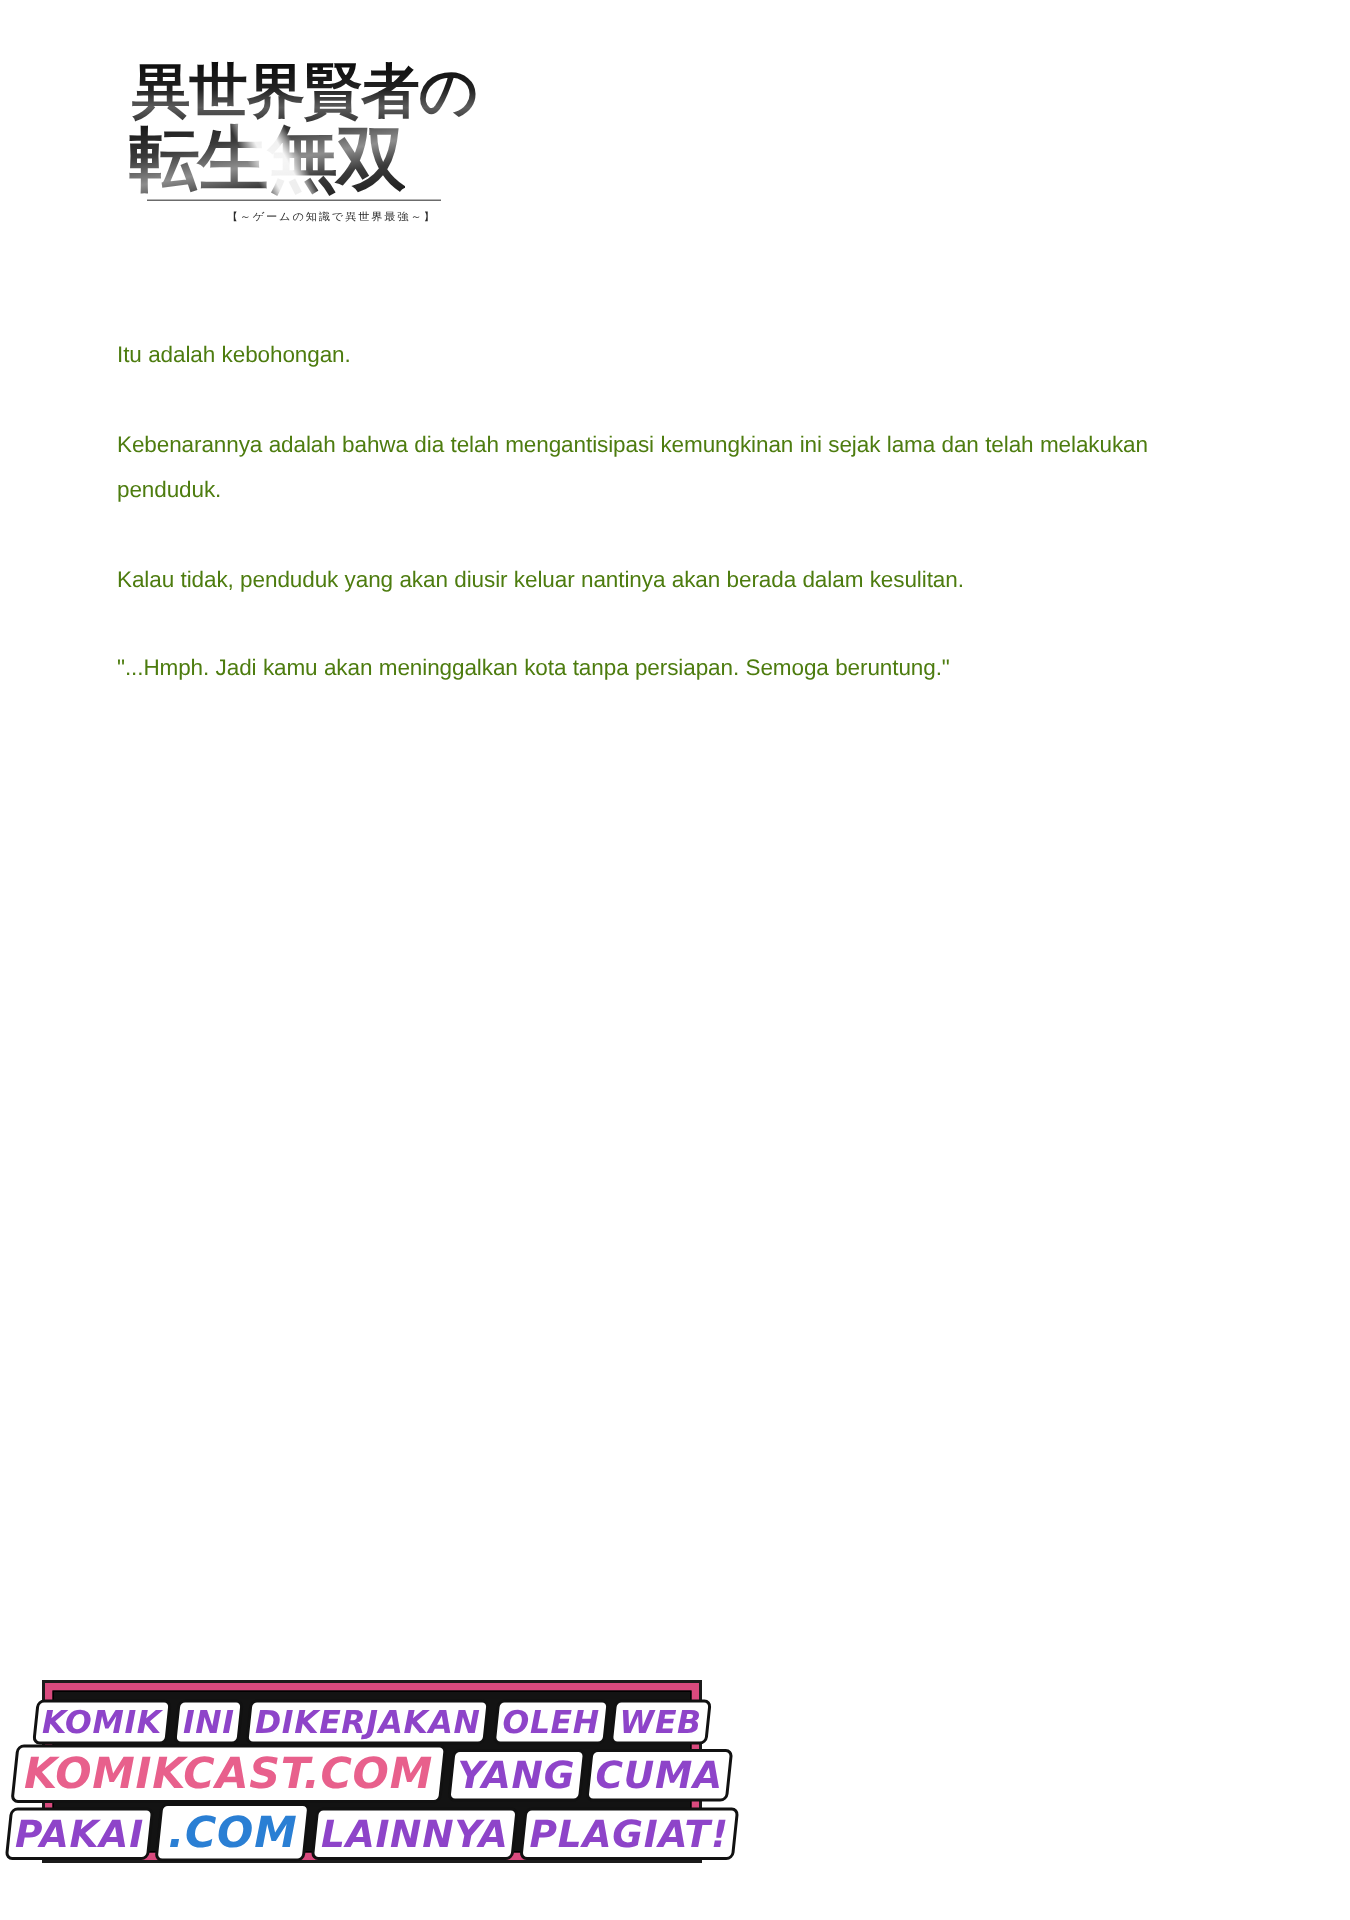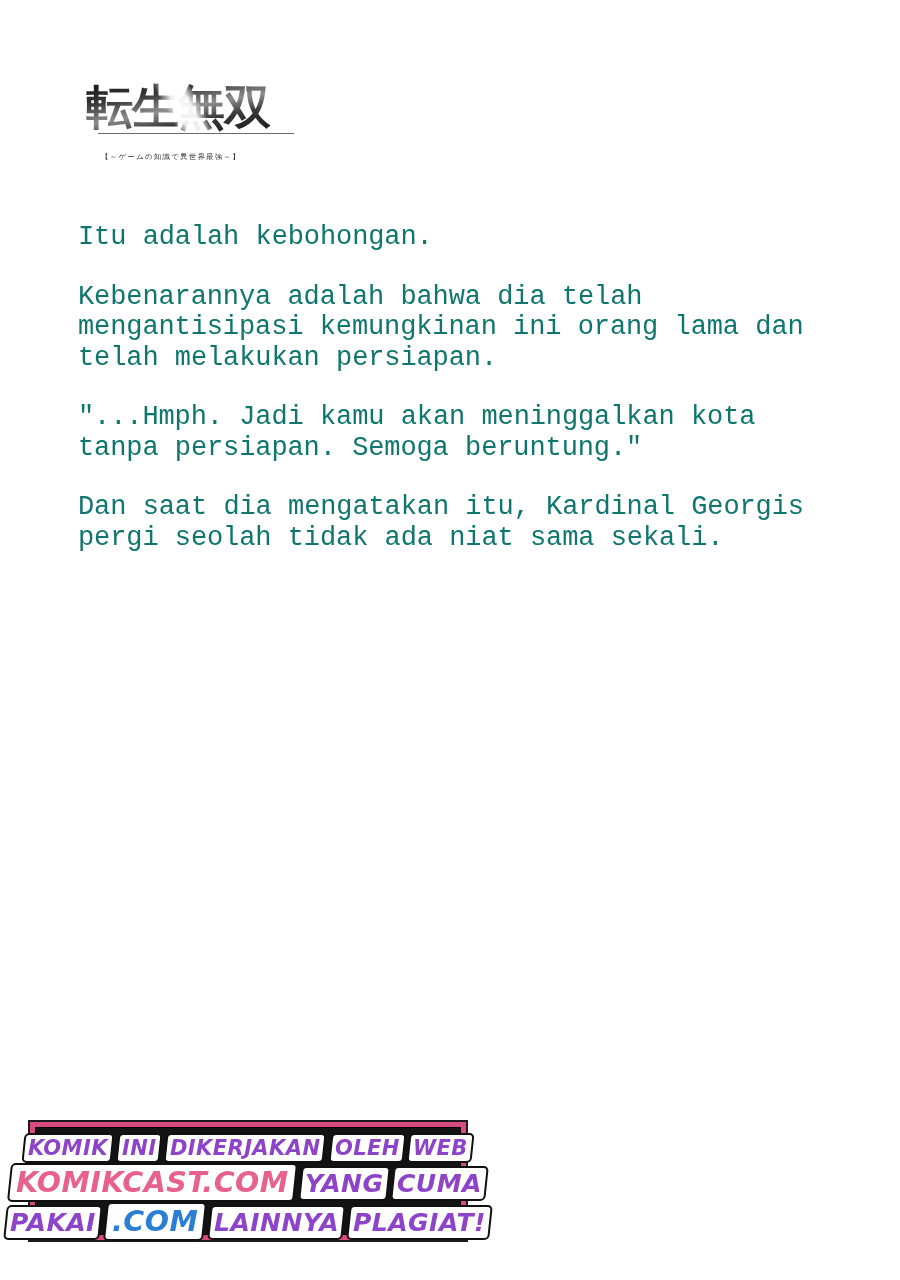--- a/index.html
+++ b/index.html
@@ -60,52 +60,52 @@
     left: 38px;
     top: 42px;
     width: 120px;
     height: 56px;
     background: linear-gradient(62deg, rgba(255,255,255,0) 38%, rgba(255,255,255,0.92) 46%, rgba(255,255,255,0.92) 56%, rgba(255,255,255,0) 63%);
     pointer-events: none;
   }
   .logo-sub {
     position: absolute;
     left: 15px;
-    top: 112px;
+    top: 100px;
     width: 190px;
     font-family: "DejaVu Sans", sans-serif;
     font-size: 7.5px;
     line-height: 10px;
     color: #2a2a2a;
     letter-spacing: 0.16em;
-    text-align: left;
+    text-align: right;
     white-space: nowrap;
     transform: scaleY(0.92);
   }
   .logo-rule {
     position: absolute;
     left: 12px;
     top: 93px;
     width: 196px;
     height: 1px;
     background: #6b6b6b;
   }
 
   
   .story {
     position: absolute;
     left: 78px;
     top: 222px;
     width: 754px;
   }
   .para {
-    font-family: Liberation Mono, monospace;
-    font-size: 27px;
+    font-family: Liberation Sans, sans-serif;
+    font-size: 15px;
     line-height: 30.5px;
-    color: #0f766e;
+    color: #4d7c0f;
     margin: 0 0 29px 0;
     letter-spacing: -0.004em;
     word-spacing: 0.01em;
   }
   .para:last-child { margin-bottom: 0; }
 
   
   .wm-banner {
     position: absolute;
     left: 28px;
@@ -167,31 +167,32 @@
   .wm-blue {
     color: #2a7fd4;
     background: #ffffff;
   }
   .wm-big { font-size: 1.14em; padding: 1px 5px; }
 </style>
 </head>
 <body>
 
 <div class="logo-block">
+  <div class="logo-line logo-line-1">異世界賢者の</div>
   <div class="logo-line logo-line-2">転生無双</div>
   <div class="logo-slash"></div>
   <div class="logo-rule"></div>
   <div class="logo-sub">【～ゲームの知識で異世界最強～】</div>
 </div>
 
 <div class="story">
   <p class="para">Itu adalah kebohongan.</p>
-  <p class="para">Kebenarannya adalah bahwa dia telah mengantisipasi kemungkinan ini orang lama dan telah melakukan persiapan.</p>
+  <p class="para">Kebenarannya adalah bahwa dia telah mengantisipasi kemungkinan ini sejak lama dan telah melakukan penduduk.</p>
+  <p class="para">Kalau tidak, penduduk yang akan diusir keluar nantinya akan berada dalam kesulitan.</p>
   <p class="para">"...Hmph. Jadi kamu akan meninggalkan kota tanpa persiapan. Semoga beruntung."</p>
-  <p class="para">Dan saat dia mengatakan itu, Kardinal Georgis pergi seolah tidak ada niat sama sekali.</p>
 </div>
 
 <div class="wm-banner">
   <div class="wm-inner">
 
     <div class="wm-line wm-line-1">
       <span class="wm-word"><span>KOMIK</span></span>
       <span class="wm-word"><span>INI</span></span>
       <span class="wm-word"><span>DIKERJAKAN</span></span>
       <span class="wm-word"><span>OLEH</span></span>

